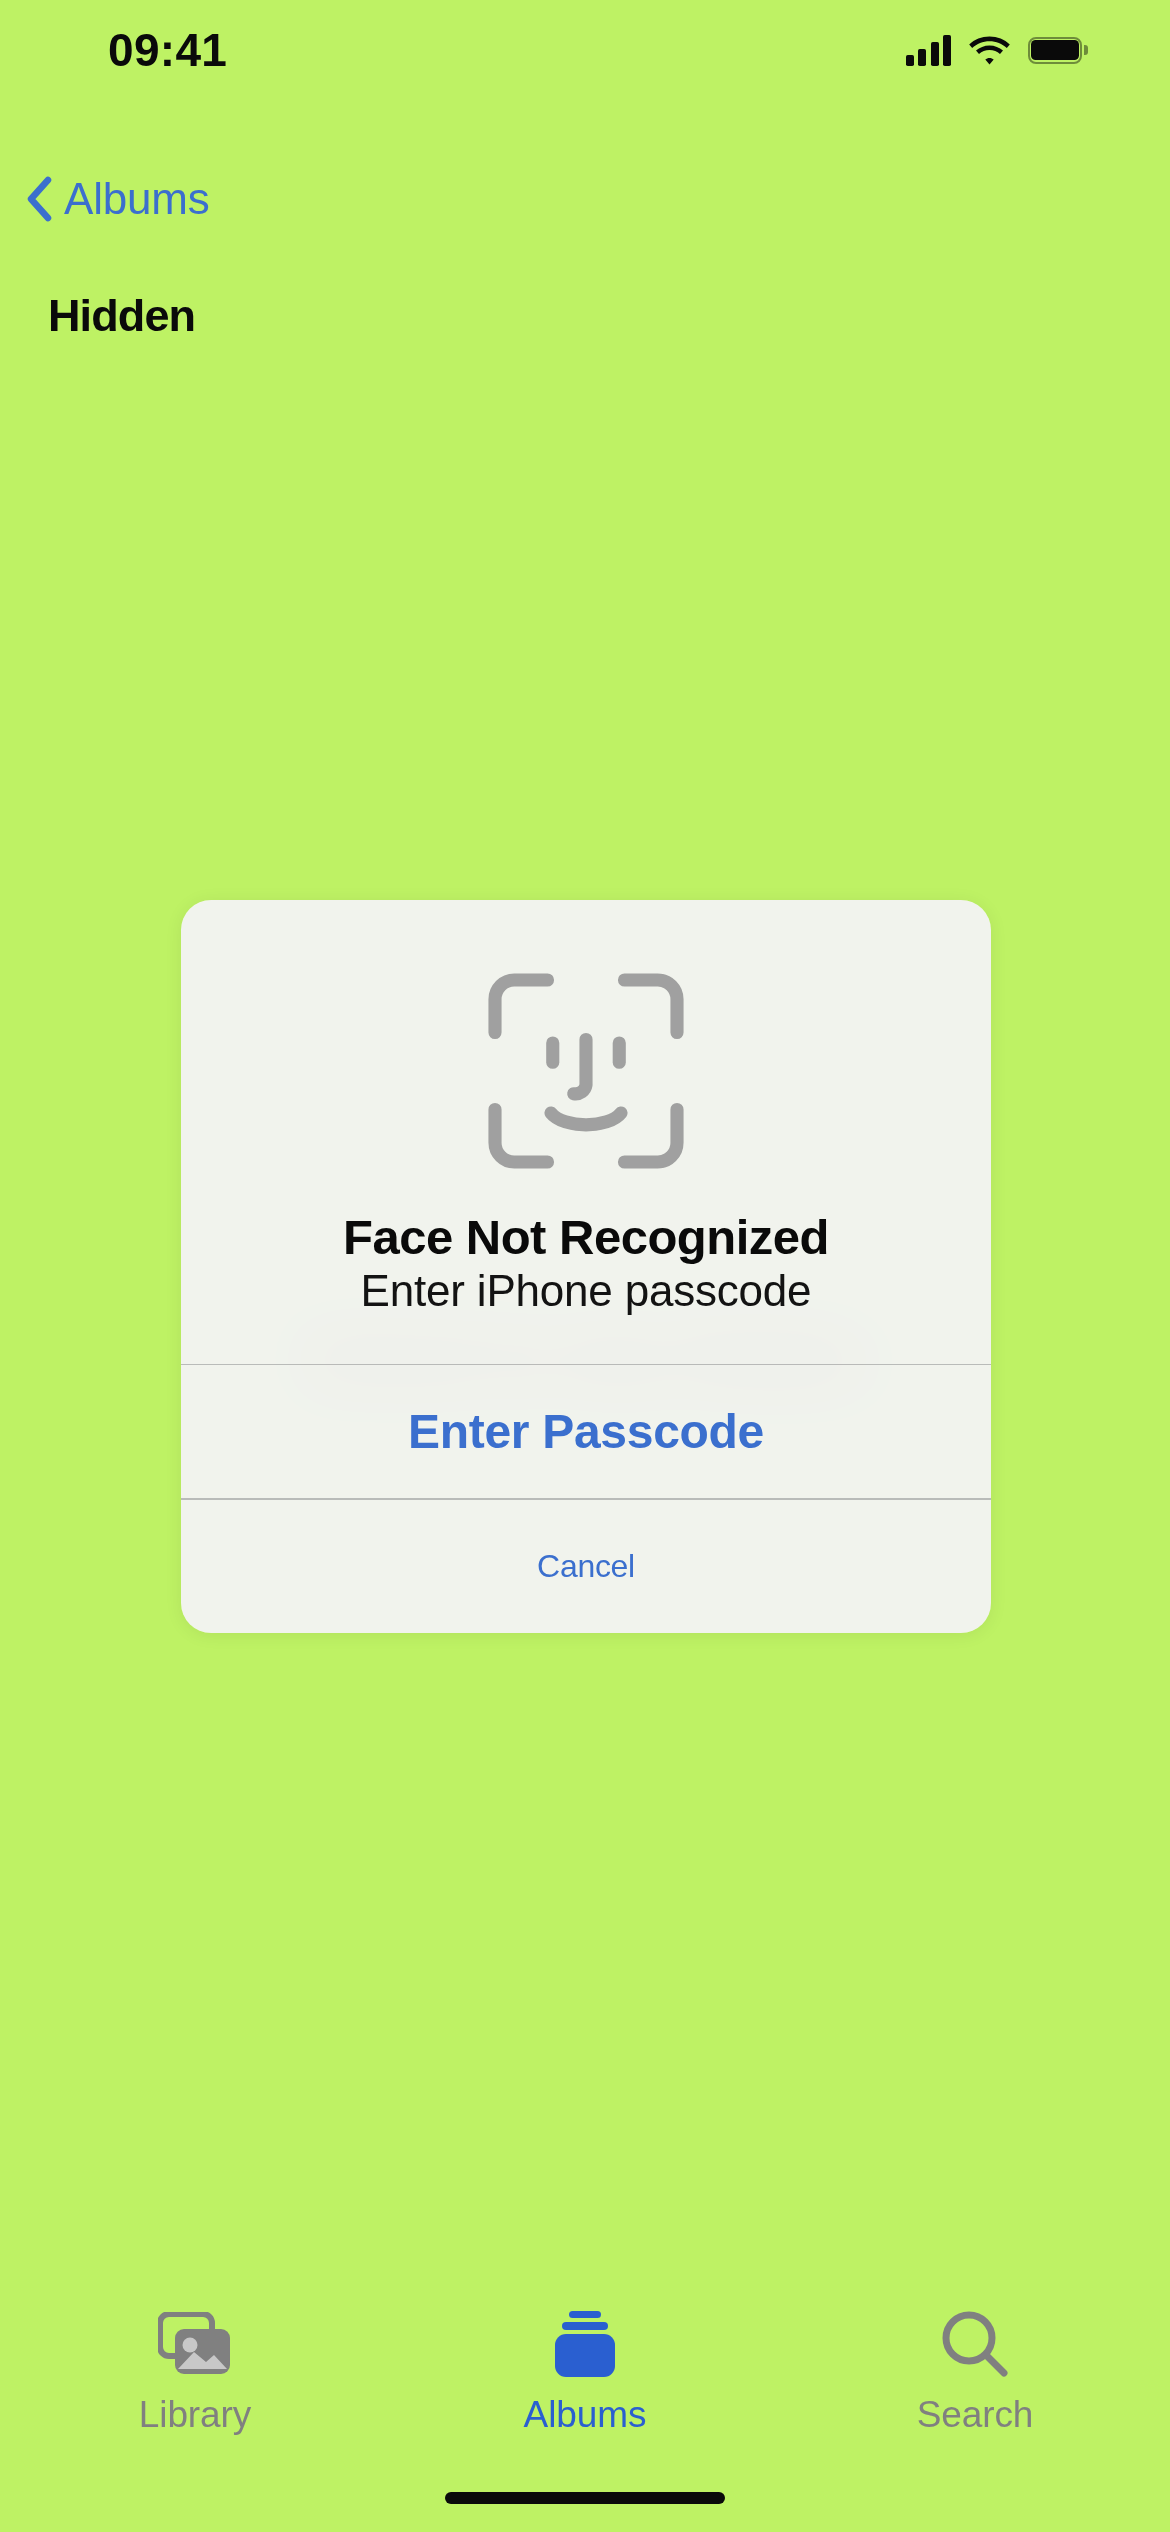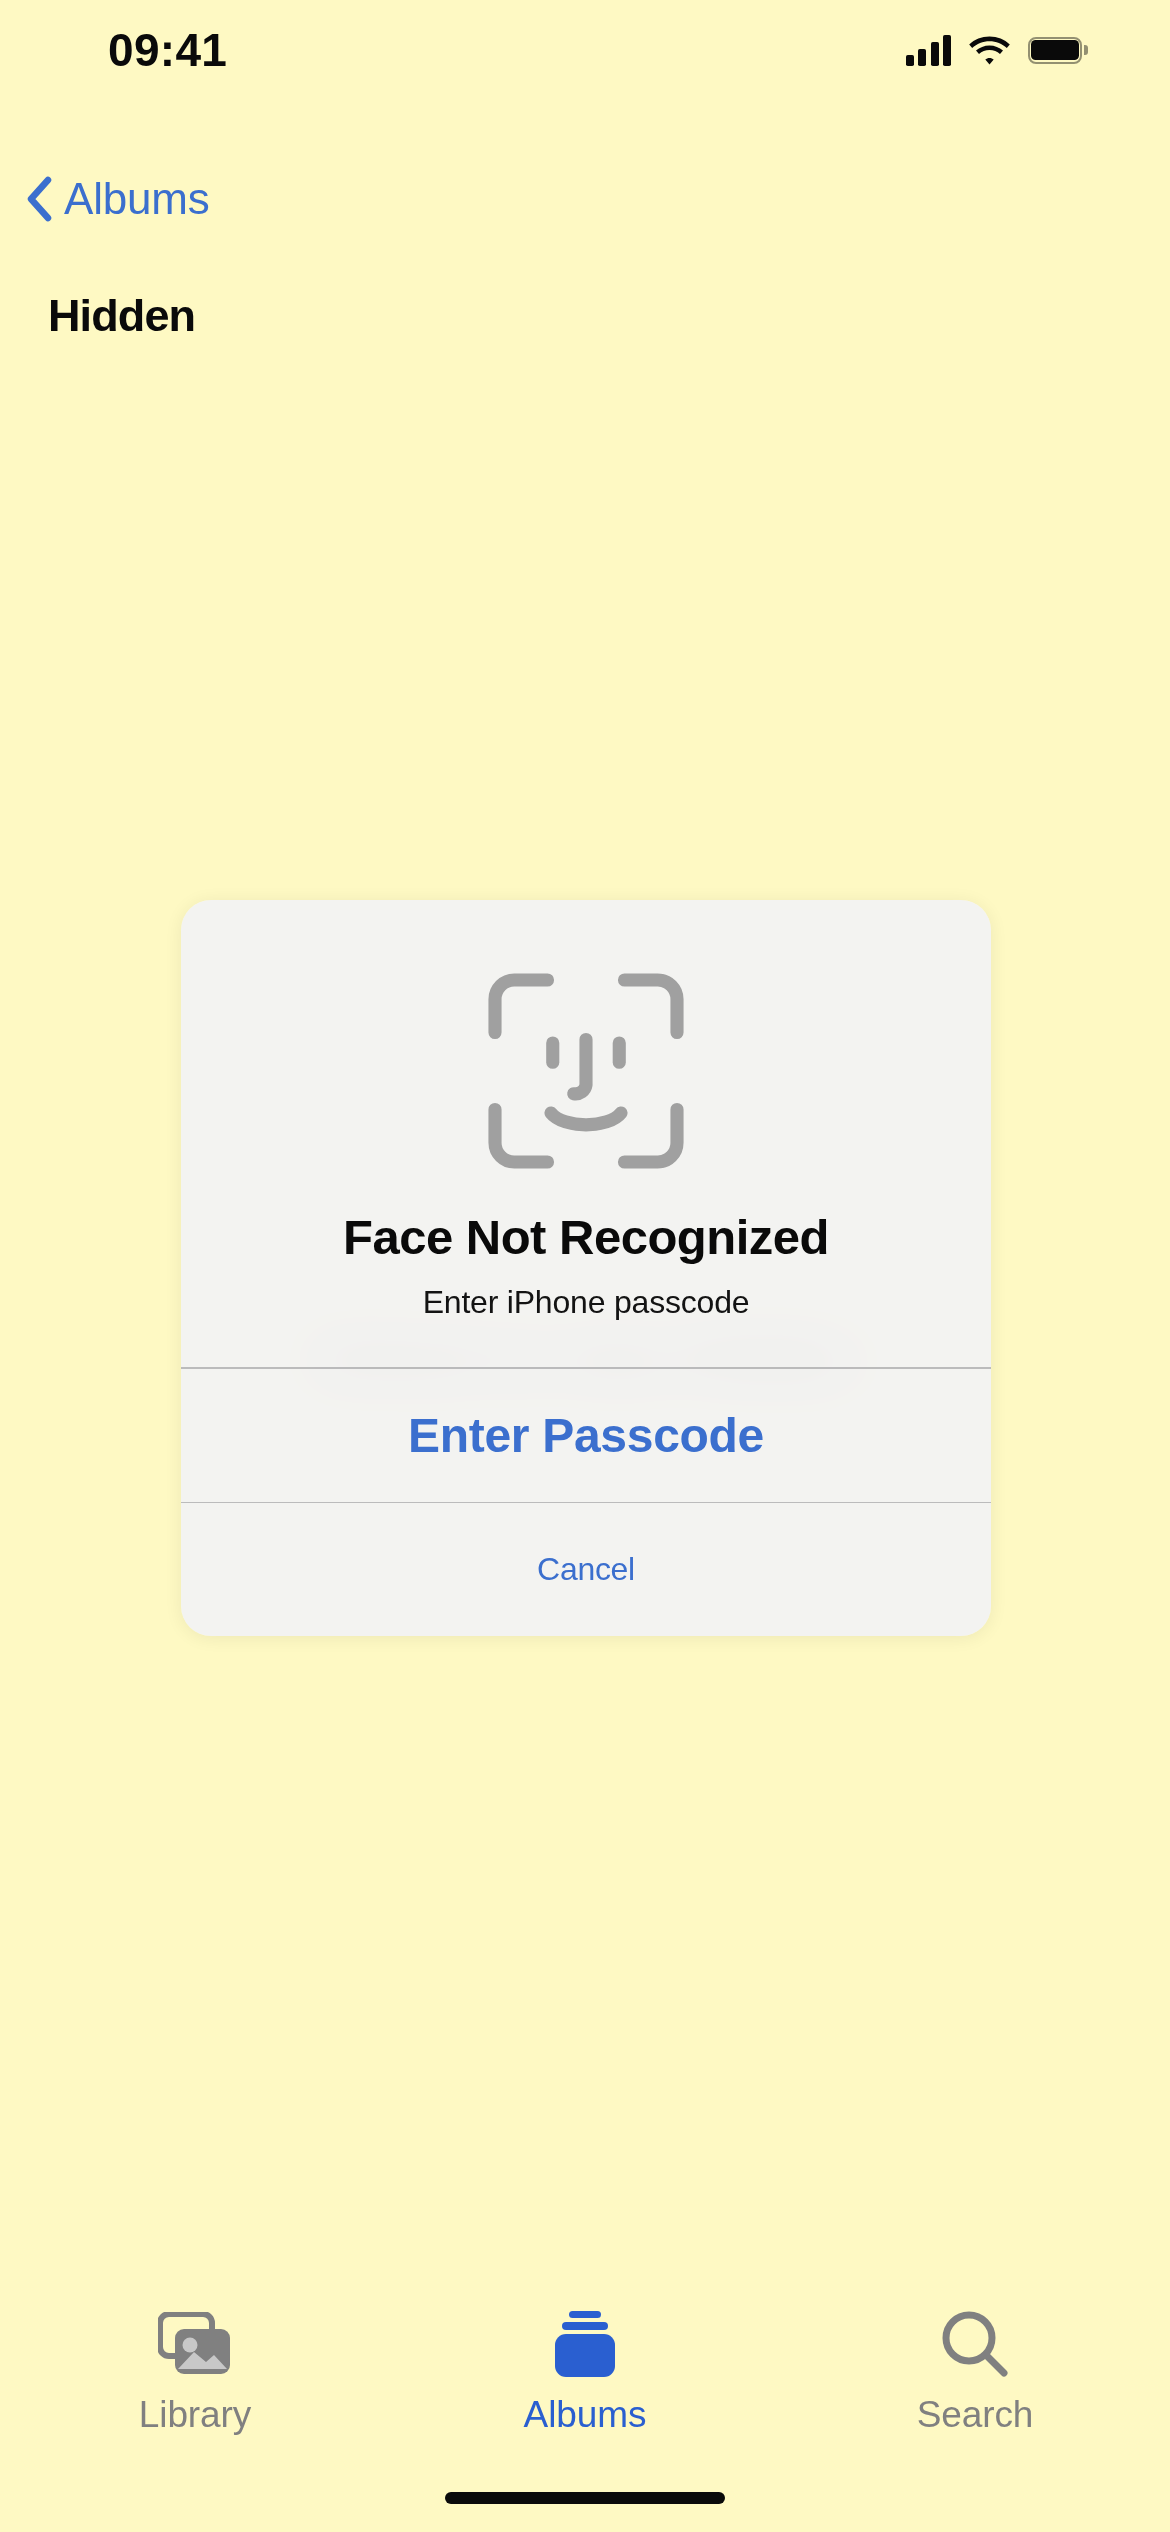--- a/index.html
+++ b/index.html
@@ -3,21 +3,21 @@
 <meta charset="utf-8">
 <style>
   * { margin:0; padding:0; box-sizing:border-box; }
   html, body {
     width:1170px; height:2532px;
     background:#c8c8c8;
     font-family:"Liberation Sans", sans-serif;
     overflow:hidden;
     -webkit-font-smoothing:antialiased;
   }
-  .screen { position:relative; width:1170px; height:2532px; background:#fef9c3; }
+  .screen { position:relative; width:1170px; height:2532px; background:#bef264; }
 
   
   .status-bar {
     position:absolute; top:0; left:0; width:1170px; height:100px;
     display:flex; align-items:center; justify-content:space-between;
     padding:0 88px 0 108px;
   }
   .status-time {
     font-size:46px; font-weight:700; color:#0a0a0a;
     letter-spacing:0.3px; line-height:1;
@@ -86,22 +86,21 @@
   .alert-body {
     padding:66px 56px 46px;
     text-align:center;
   }
   .faceid-icon { width:210px; height:210px; margin:0 auto 34px; display:block; }
   .alert-title {
     font-size:49px; font-weight:700; color:#0a0a0a;
     letter-spacing:-0.5px; line-height:1.12;
   }
   .alert-subtitle {
-    margin-top:18px;
-    font-size:32px; font-weight:400; color:#131313;
+    font-size:44px; font-weight:400; color:#131313;
     letter-spacing:-0.2px; line-height:1.2;
   }
   .alert-divider { height:1.6px; background:rgba(60,60,67,0.30); width:100%; }
   .alert-btn {
     height:133px; display:flex; align-items:center; justify-content:center;
     cursor:pointer; color:#3b6fce;
   }
   .alert-btn.primary { font-size:48px; font-weight:600; letter-spacing:-0.3px; }
   .alert-btn.secondary { font-size:32px; font-weight:400; letter-spacing:-0.3px;text-align:right; }
 

